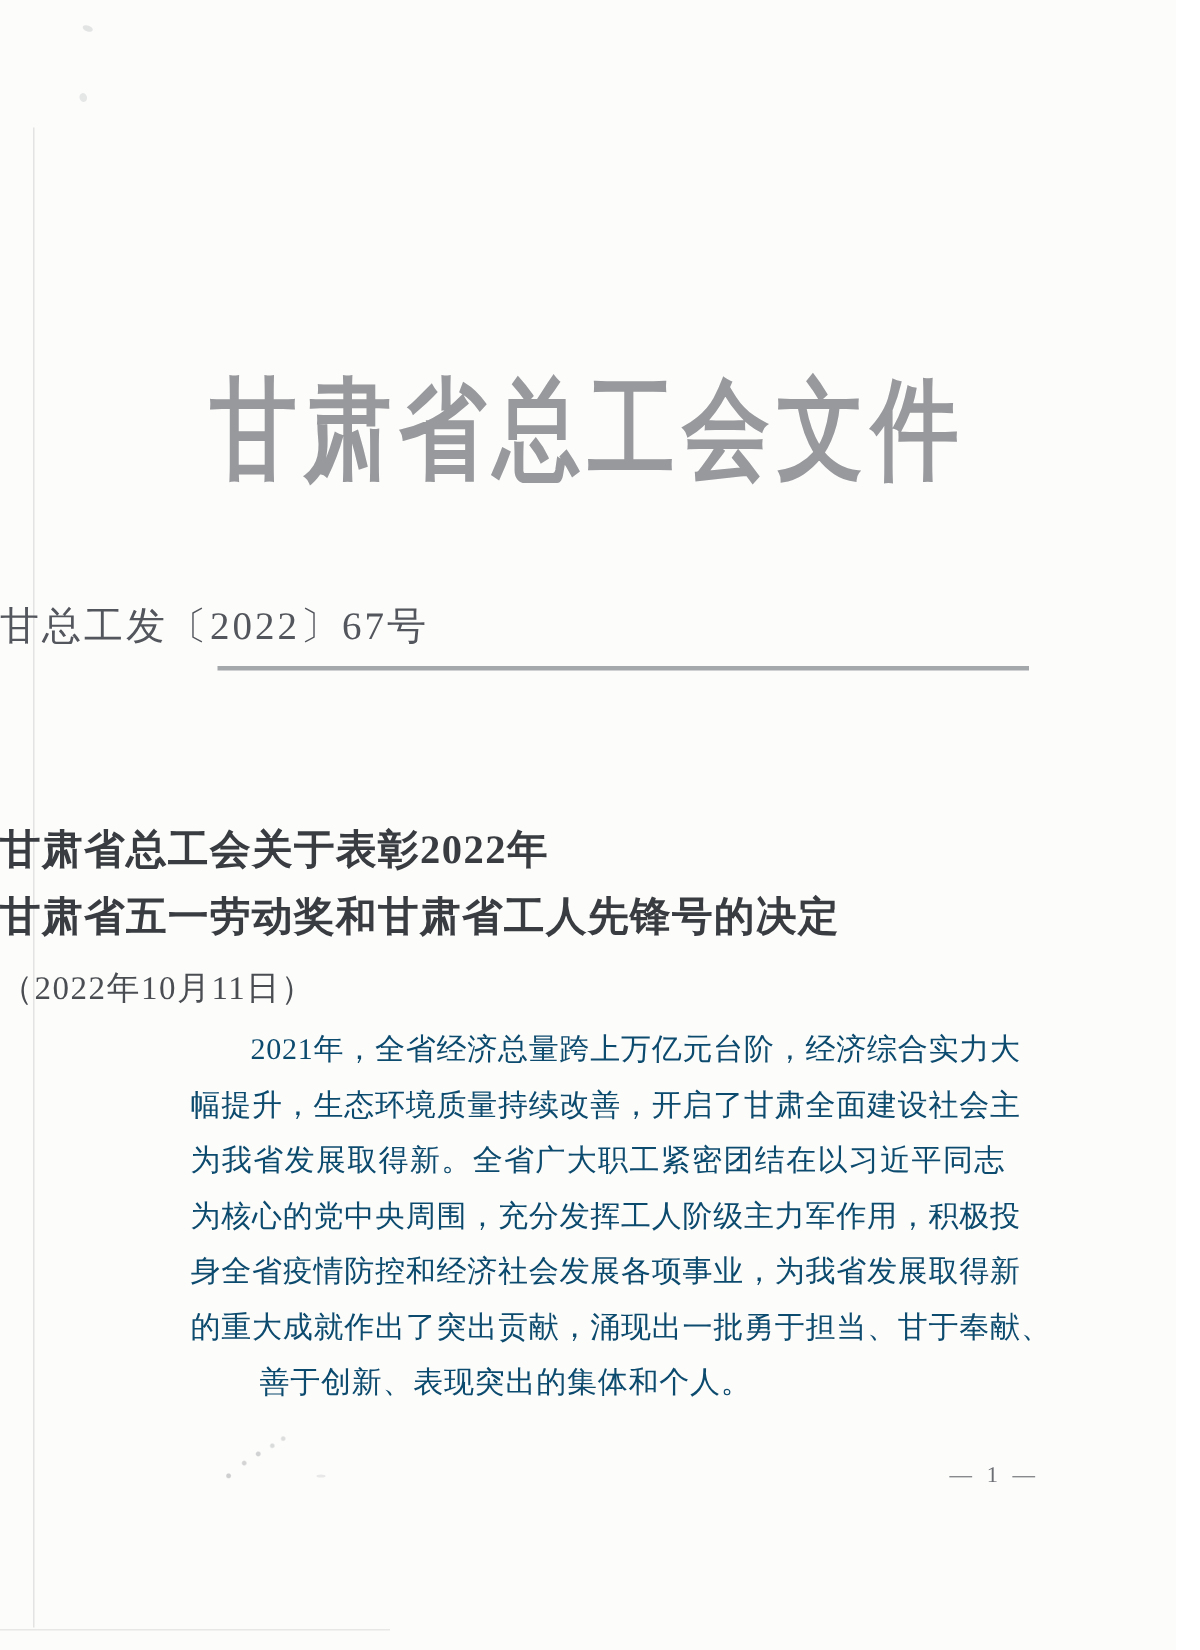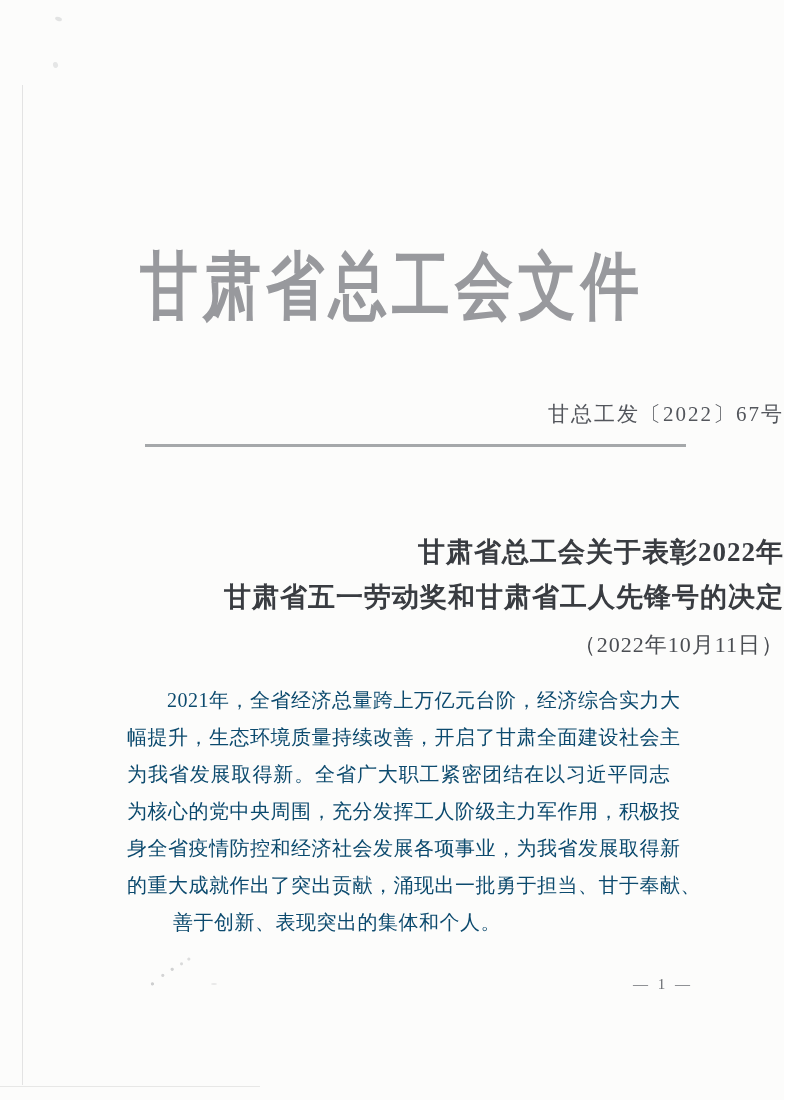--- a/index.html
+++ b/index.html
@@ -63,41 +63,41 @@
     transform: scaleY(1.26);
     transform-origin: center top;
     white-space: nowrap;
   }
 
   
   .doc-number {
     position: absolute;
     left: 0; top: 400px;
     width: 100%;
-    text-align: right;
-    font-size: 21px;
+    text-align: left;
+    font-size: 26px;
     color: #53565c;
     letter-spacing: 2px;
   }
 
   
   .header-rule {
     position: absolute;
     left: 145px; top: 444px;
     width: 541px; height: 3px;
     background: #8f9296;
     opacity: 0.8;
   }
 
   
   .doc-title {
     position: absolute;
-    left: 0; top: 530px;
+    left: 0; top: 544px;
     width: 100%;
-    text-align: right;
+    text-align: left;
     color: #393c41;
     font-family: Liberation Serif, serif;
   }
   .doc-title .t-line {
     font-size: 27px;
     font-weight: bold;
     line-height: 45px;
     letter-spacing: 1px;
     white-space: nowrap;
   }

